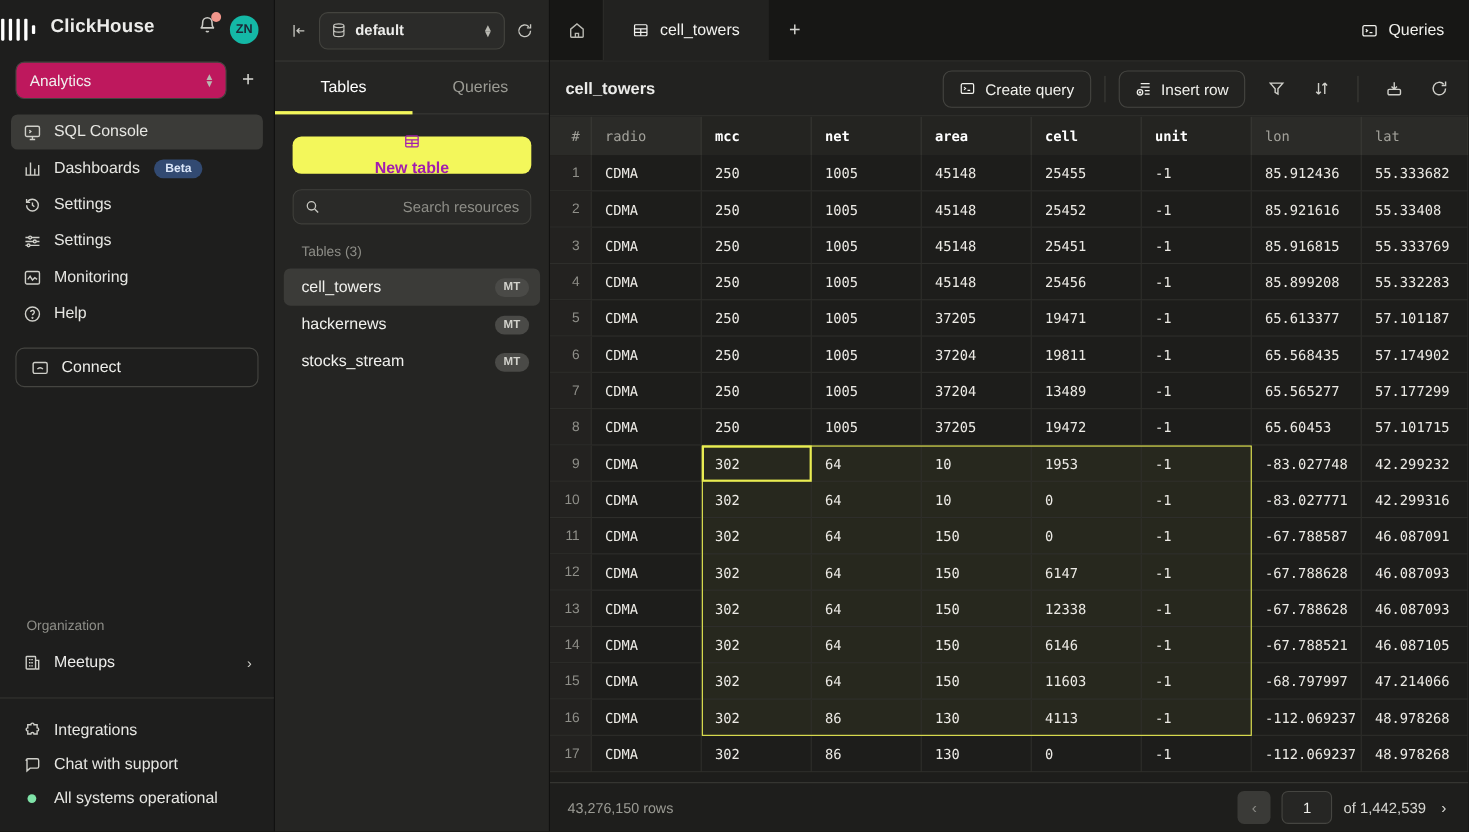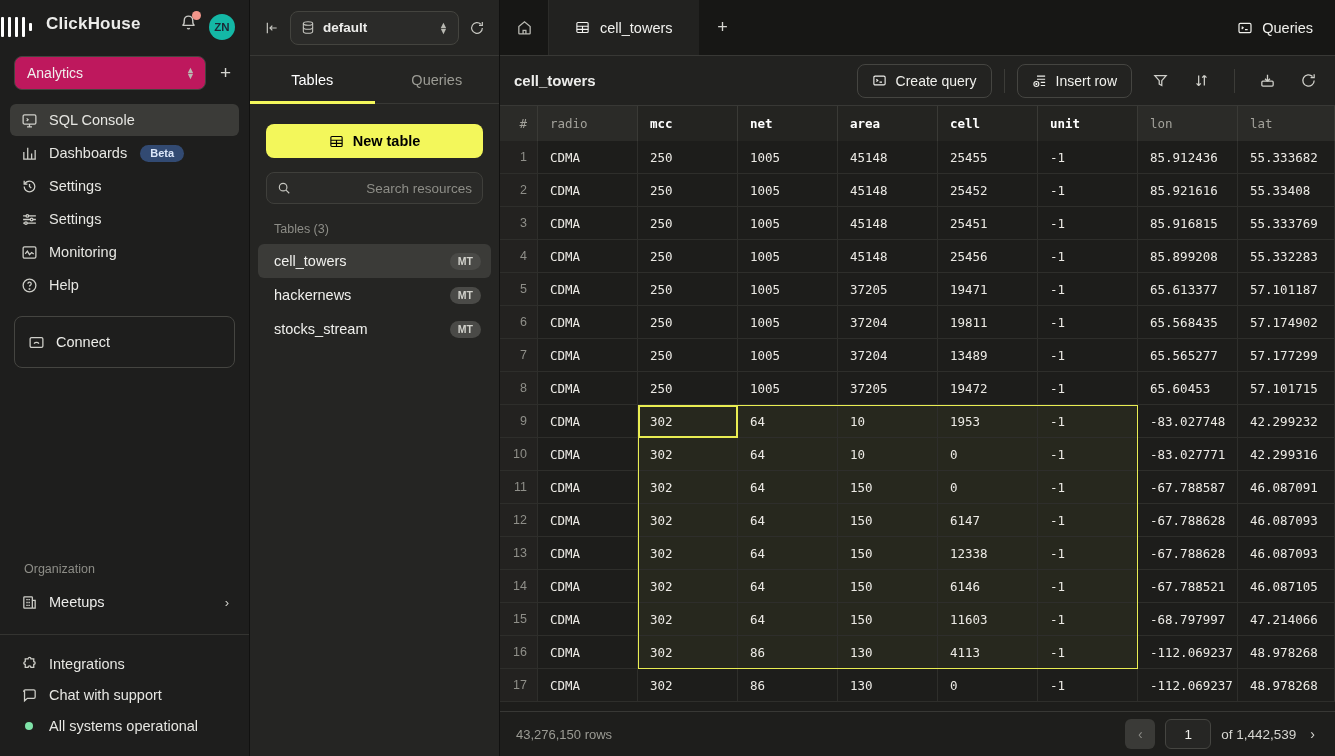--- a/index.html
+++ b/index.html
@@ -26,42 +26,42 @@
   .plus-btn { color:#d5d5d0; font-size:19px; cursor:pointer; padding:2px 4px; }
 
   .nav { padding:0 10px; }
   .nav-item { display:flex; align-items:center; gap:11px; height:32px; padding:0 10px; border-radius:6px; color:#e6e6e2; cursor:pointer; margin-bottom:1px; }
   .nav-item.active { background:#3b3b38; }
   .nicon { width:18px; display:flex; justify-content:center; color:#cfcfc9; }
   .nlabel { font-size:14.5px; }
   .beta { background:#324a72; color:#dbe6f8; font-size:11px; font-weight:bold; border-radius:10px; padding:2.5px 10px; margin-left:2px; }
 
   .connect-wrap { padding:14px 14px 0 14px; }
-  .connect { display:flex; align-items:center; gap:11px; border:1px solid #454541; border-radius:8px; height:52px; padding:0 12px; cursor:pointer; color:#edede9; font-size:14.5px; }
+  .connect { display:flex; align-items:center; gap:11px; border:1px solid #454541; border-radius:8px; height:36px; padding:0 12px; cursor:pointer; color:#edede9; font-size:14.5px; }
 
   .org-label { color:#8d8d87; font-size:12.5px; padding:0 24px 10px 24px; }
   .org-item { display:flex; align-items:center; gap:11px; height:32px; margin:0 10px; padding:0 10px; border-radius:6px; cursor:pointer; }
   .org-item .chev { margin-left:auto; color:#cfcfc9; font-size:13px; }
   .sb-divider { border-top:1px solid #343431; margin:16px 0 14px 0; }
   .sb-bottom { padding:0 10px 14px 10px; }
   .sb-bottom .nav-item { height:30px; }
   .green-dot { width:8px; height:8px; border-radius:50%; background:#7fe3a8; margin:0 5px; }
 
   
   .explorer { width:250px; min-width:250px; background:#252523; display:flex; flex-direction:column; border-right:1px solid #111110; }
   .ex-top { height:56px; display:flex; align-items:center; padding:0 14px; gap:10px; border-bottom:1px solid #383835; }
   .icon-btn { color:#c7c7c1; cursor:pointer; display:flex; align-items:center; justify-content:center; }
   .db-select { flex:1; display:flex; align-items:center; gap:8px; background:#2b2b29; border:1px solid #44443f; border-radius:8px; height:34px; padding:0 10px; cursor:pointer; }
   .db-select .lbl { flex:1; font-size:13.5px; font-weight:bold; }
   .ex-tabs { height:48px; display:flex; border-bottom:1px solid #383835; }
   .ex-tab { flex:1; display:flex; align-items:center; justify-content:center; font-size:14.5px; color:#9b9b94; cursor:pointer; position:relative; }
   .ex-tab.active { color:#fff; }
   .ex-tab.active::after { content:""; position:absolute; left:0; right:0; bottom:-1px; height:3px; background:#f3f75b; }
   .newtable-wrap { padding:20px 16px 0 16px; }
-  .newtable { width:100%; height:34px; background:#f3f75b; color:#000000; border:none; border-radius:8px; font-size:14.5px; font-weight:bold; display:flex; align-items:center; justify-content:center; gap:9px; cursor:pointer; font-family:"Liberation Sans",sans-serif; }
+  .newtable { width:100%; height:34px; background:#f3f75b; color:#a21caf; border:none; border-radius:8px; font-size:14.5px; font-weight:bold; display:flex; align-items:center; justify-content:center; gap:9px; cursor:pointer; font-family:"Liberation Sans",sans-serif;flex-direction:column; }
   .search-wrap { padding:14px 16px 0 16px; }
   .search-box { display:flex; align-items:center; gap:8px; background:#2a2a28; border:1px solid #3f3f3b; border-radius:8px; height:32px; padding:0 10px; }
   .search-box input { background:transparent; border:none; outline:none; color:#e8e8e4; font-size:13.5px; width:100%; font-family:"Liberation Sans",sans-serif;text-align:right; }
   .search-box input::placeholder { color:#8d8d87; }
   .tables-section { padding:18px 8px 0 8px; }
   .tables-label { color:#8d8d87; font-size:12.5px; padding:0 16px 8px 16px; }
   .table-item { display:flex; align-items:center; height:34px; padding:0 10px 0 16px; border-radius:6px; cursor:pointer; }
   .table-item.active { background:#3b3b38; }
   .table-item .tname { flex:1; font-size:14.5px; color:#f0f0ed; }
   .mt-badge { background:#4a4a47; color:#d2d2cc; font-size:10.5px; font-weight:bold; border-radius:9px; padding:2.5px 8px; }

